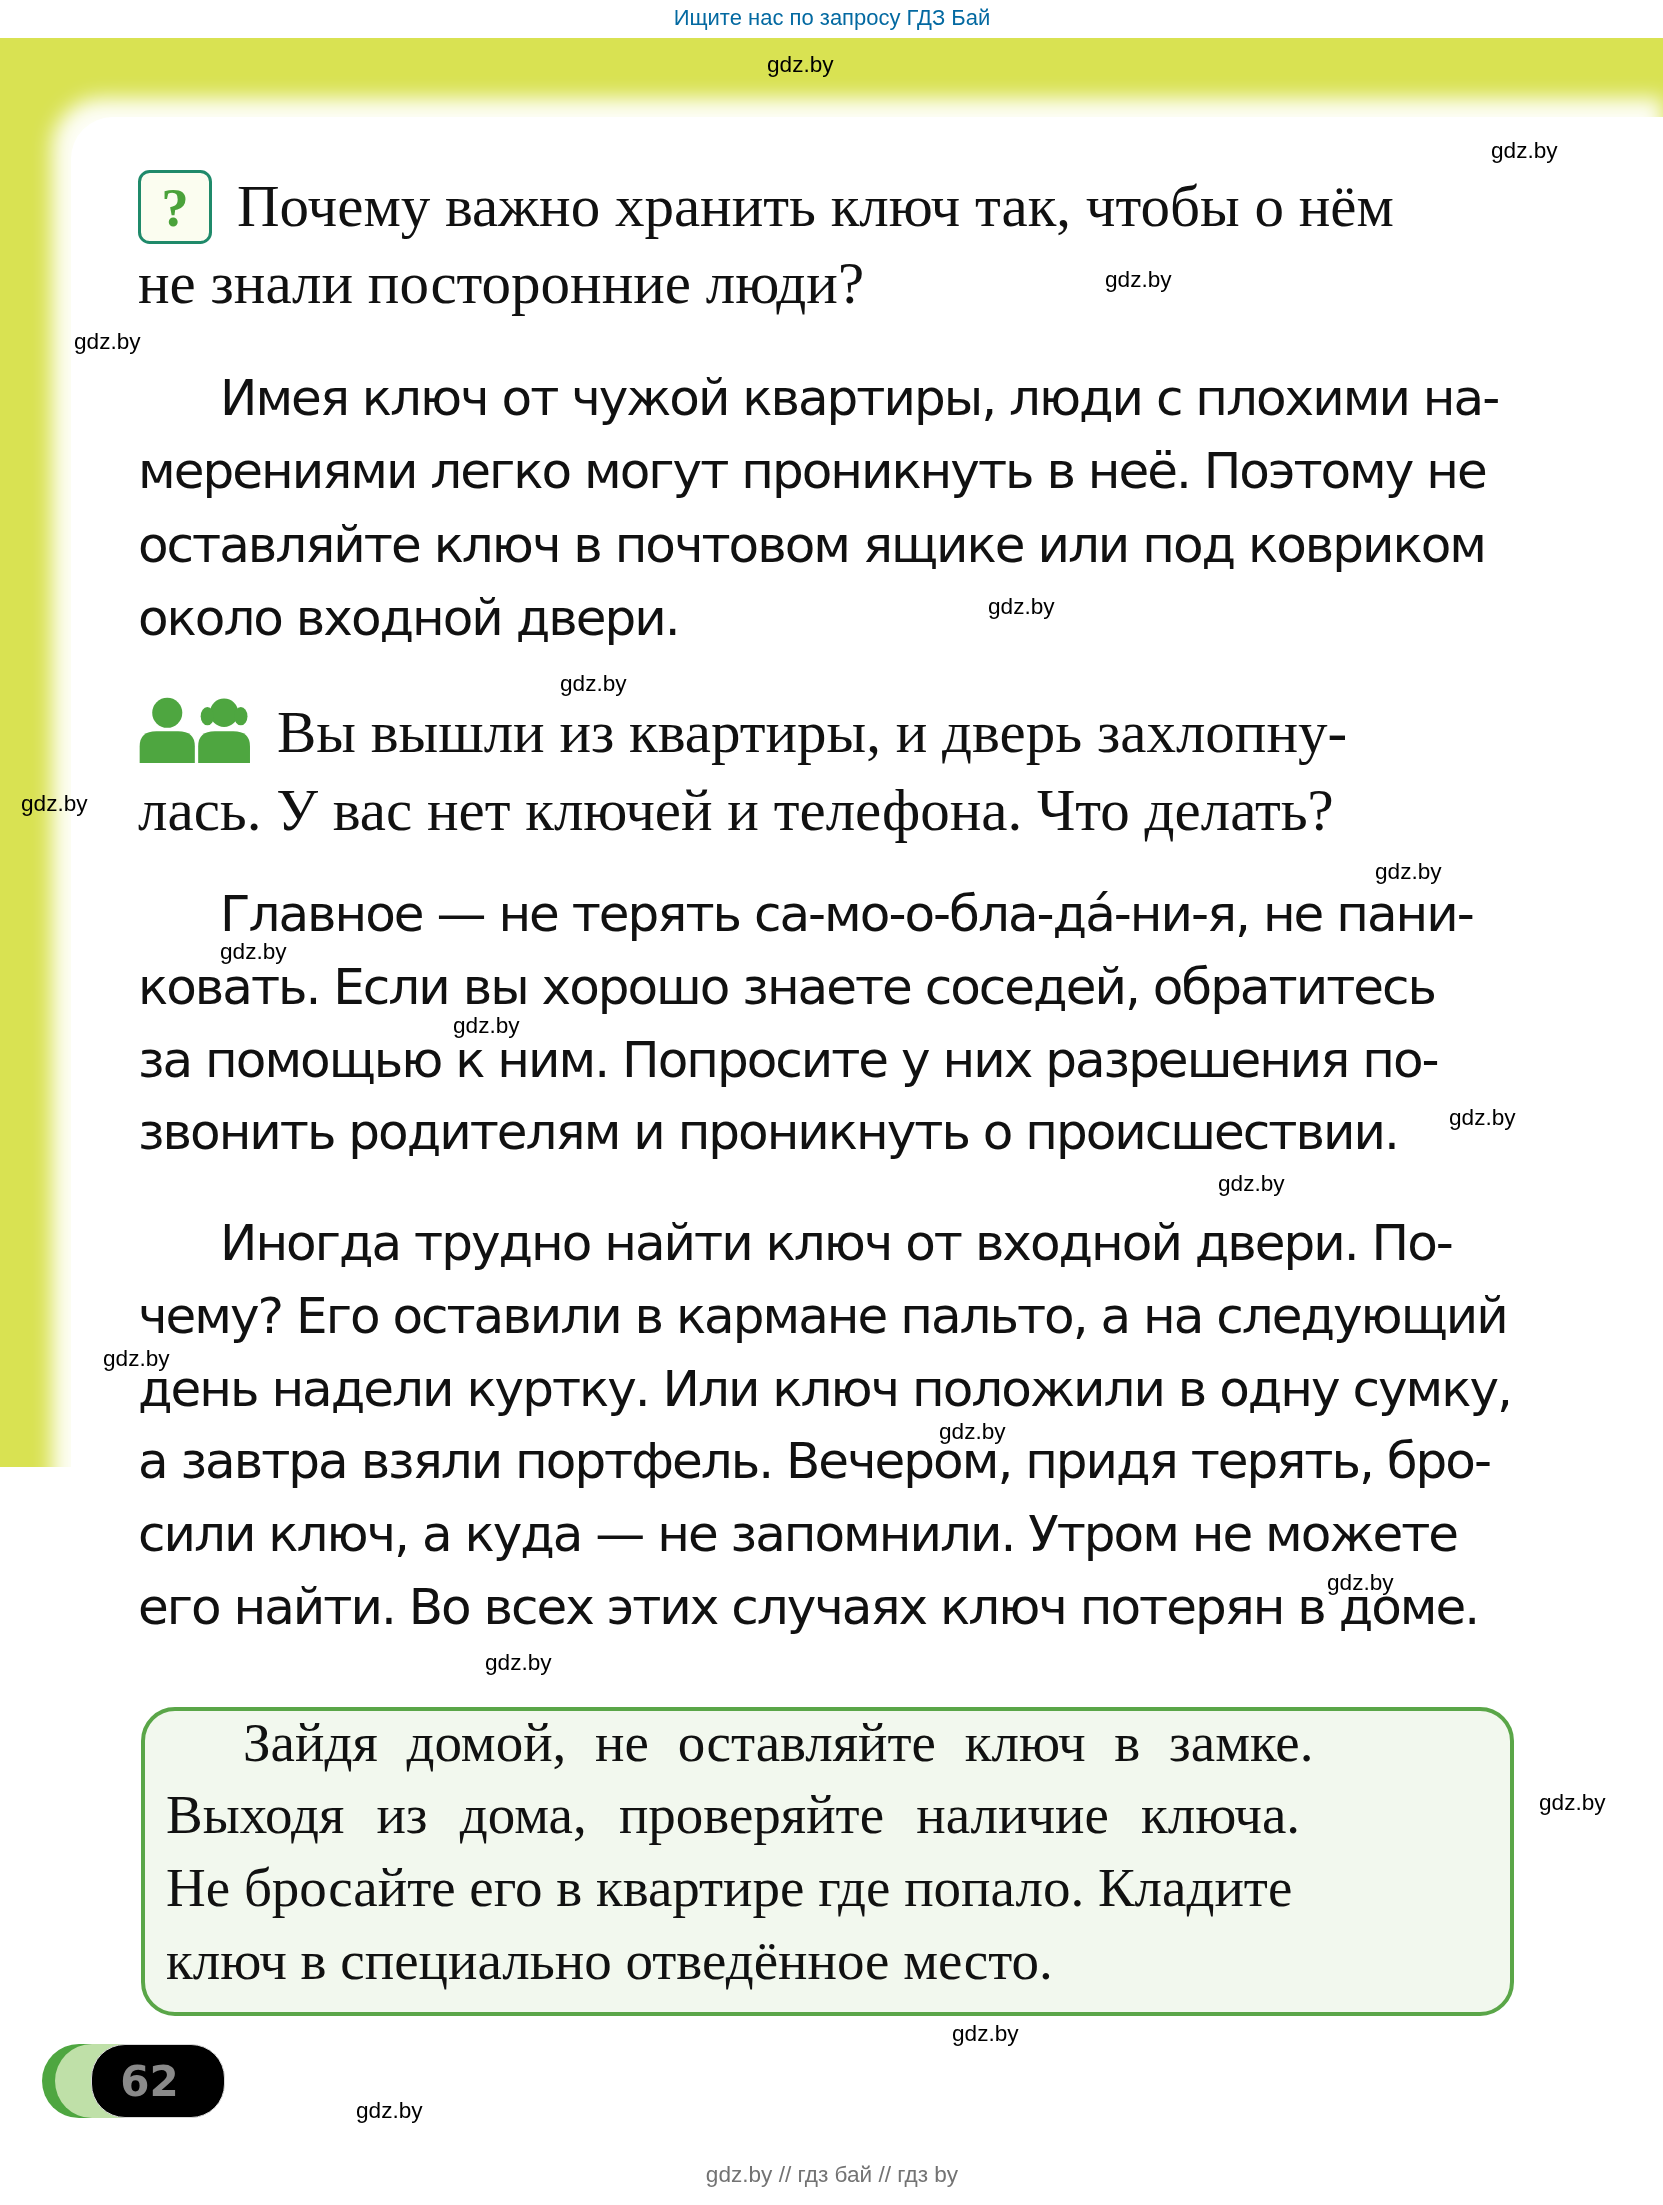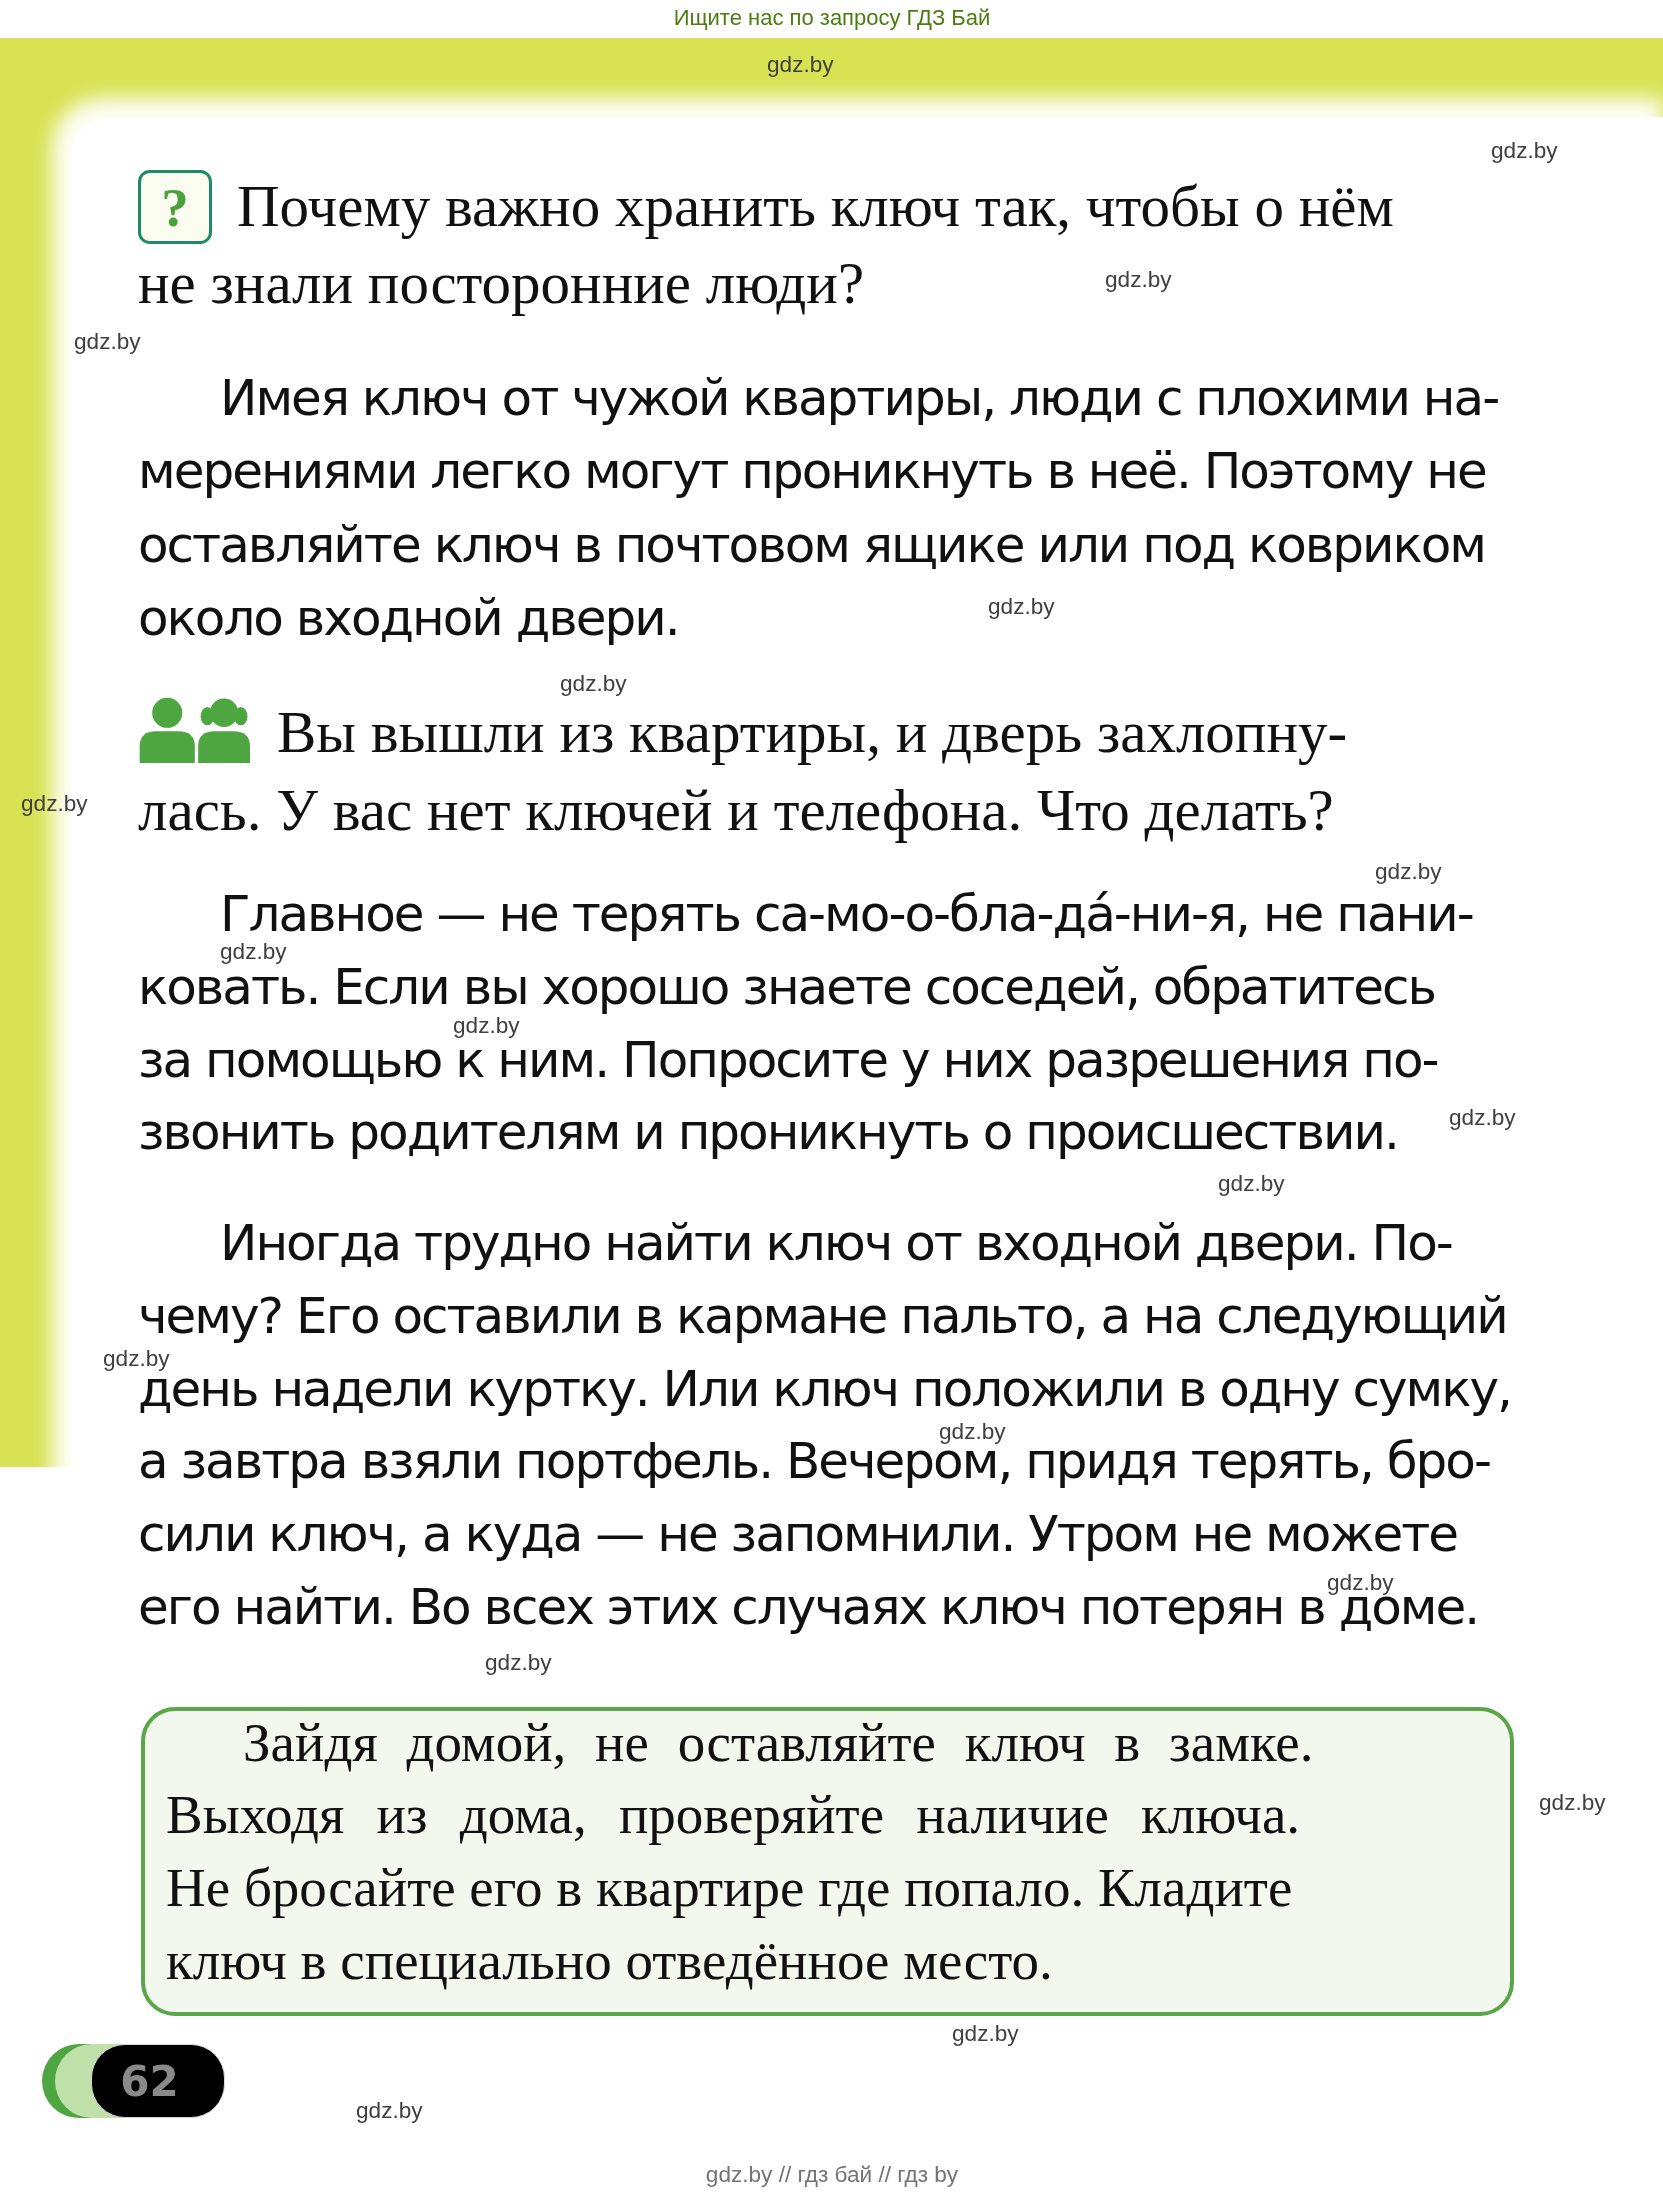--- a/index.html
+++ b/index.html
@@ -1,24 +1,24 @@
 <!DOCTYPE html>
 <html style="font-size:13.4px"><head>
 <meta charset="utf-8">
 <style>
   html, body { margin:0; padding:0; }
   body { width:1664px; height:2205px; position:relative; background:#ffffff; overflow:hidden; font-family:"DejaVu Sans", sans-serif; }
   .top-banner { position:absolute; top:0; left:0; width:1664px; height:38px; background:#fff; text-align:center; }
-  .top-banner span { color:#4d7c0f; font-family:"Liberation Sans", sans-serif; font-size:22px; line-height:35px; }
+  .top-banner span { color:#0369a1; font-family:"Liberation Sans", sans-serif; font-size:22px; line-height:35px; }
   .band { position:absolute; top:38px; left:0; width:1664px; height:2168px;
     background: #d9e252; }
   .panel { position:absolute; top:117px; left:71px; right:0; bottom:0; background:#ffffff; border-top-left-radius:42px;
     box-shadow: -10px -10px 20px 8.4px rgba(255,255,255,0.95); }
   .left-lower { position:absolute; top:1467px; left:0; width:71px; height:755px; background:#fff; }
-  .wm { position:absolute; font-family:"Liberation Sans", sans-serif; font-size:22.6px; color:#404040; white-space:nowrap; }
+  .wm { position:absolute; font-family:"Liberation Sans", sans-serif; font-size:22.6px; color:#000000; white-space:nowrap; }
   .serif { font-family:"Liberation Serif", serif; color:#111; }
   .sans { font-family:"DejaVu Sans", sans-serif; color:#111; }
   .line { position:absolute; white-space:nowrap; }
   .q-icon { position:absolute; left:138px; top:170px; width:74px; height:74px; border:3.4px solid #1f8a6a; border-radius:11.7px; background:#fbfdf0; box-sizing:border-box; display:flex; align-items:center; justify-content:center; }
   .q-icon span { font-family:"Liberation Serif", serif; font-weight:bold; font-size:55px; color:#4aa23a; line-height:1; }
   .heading { font-size:59px; }
   .body-text { font-size:50px; letter-spacing:-2px; }
   .kids-icon { position:absolute; left:138px; top:696px; width:117px; height:67px; }
   .rule-box { position:absolute; left:141px; top:1707px; width:1373px; height:309px; border:4.2px solid #5aa648; border-radius:34px; background:#f2f8ee; box-sizing:border-box; }
   .rule-text { font-size:55px; }

